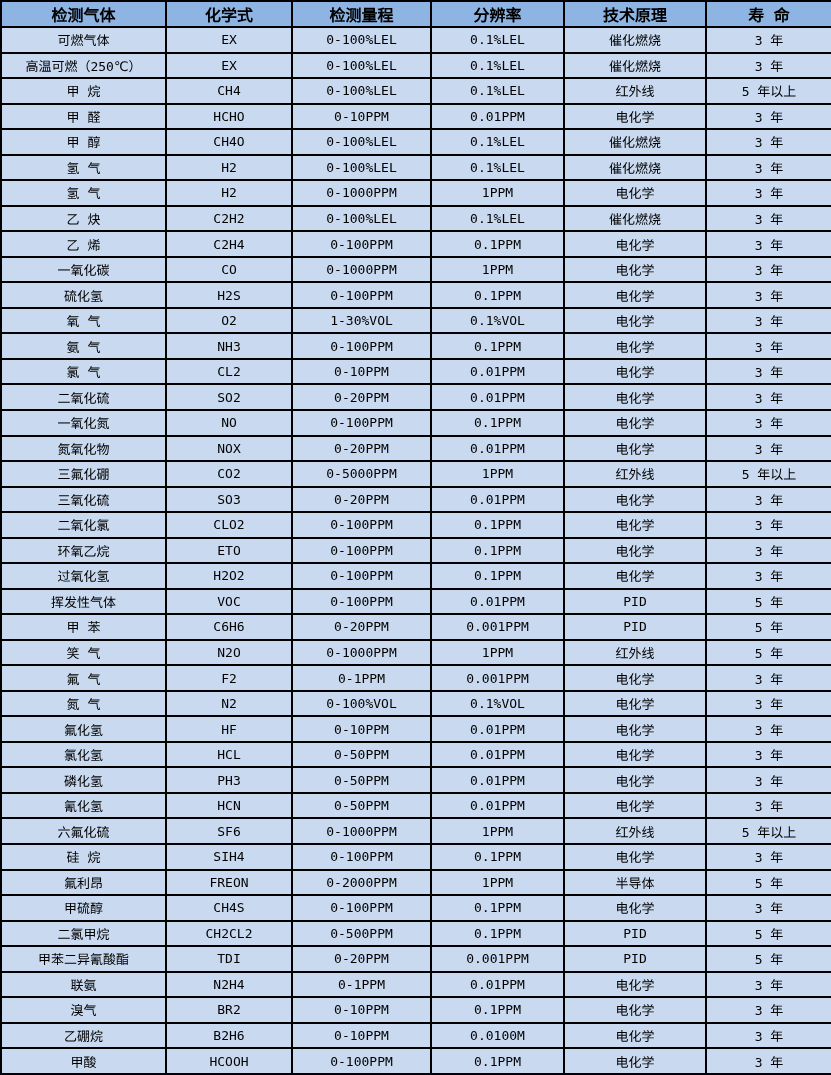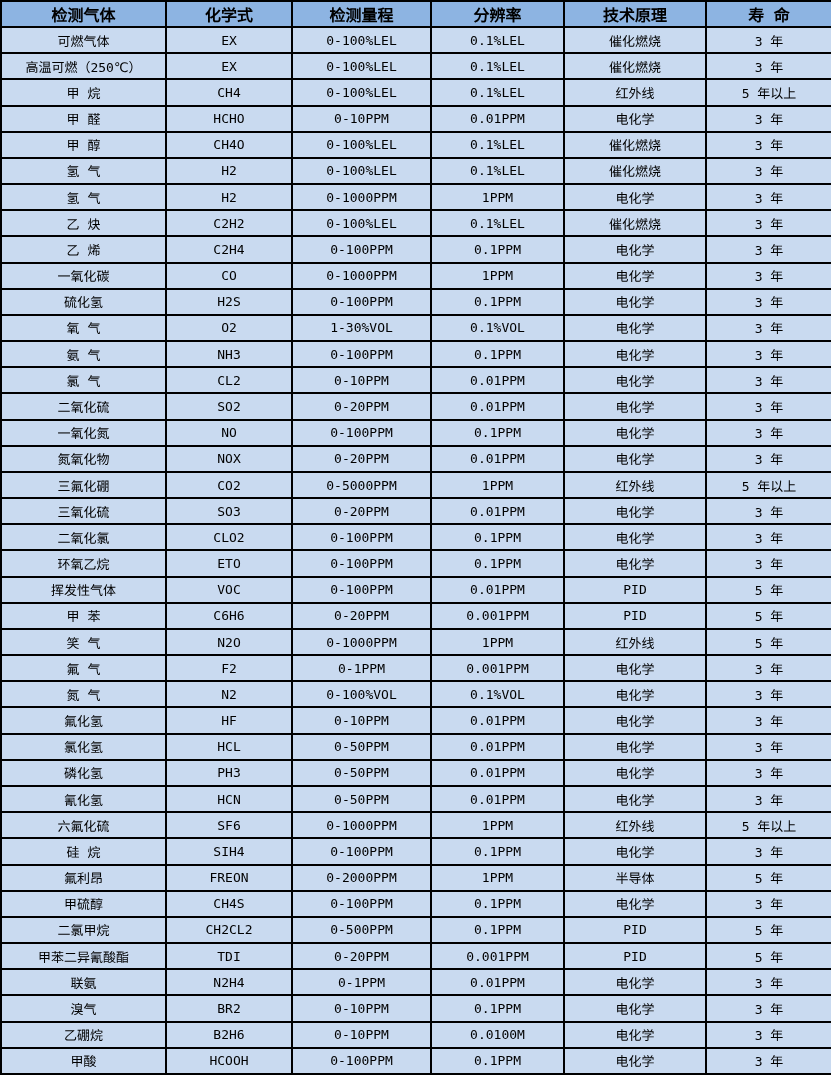--- a/index.html
+++ b/index.html
@@ -216,20 +216,28 @@
       </tr>
       <tr>
         <td>环氧乙烷</td>
         <td>ETO</td>
         <td>0-100PPM</td>
         <td>0.1PPM</td>
         <td>电化学</td>
         <td>3 年</td>
       </tr>
       <tr>
+        <td>过氧化氢</td>
+        <td>H2O2</td>
+        <td>0-100PPM</td>
+        <td>0.1PPM</td>
+        <td>电化学</td>
+        <td>3 年</td>
+      </tr>
+      <tr>
         <td>挥发性气体</td>
         <td>VOC</td>
         <td>0-100PPM</td>
         <td>0.01PPM</td>
         <td>PID</td>
         <td>5 年</td>
       </tr>
       <tr>
         <td>甲 苯</td>
         <td>C6H6</td>

